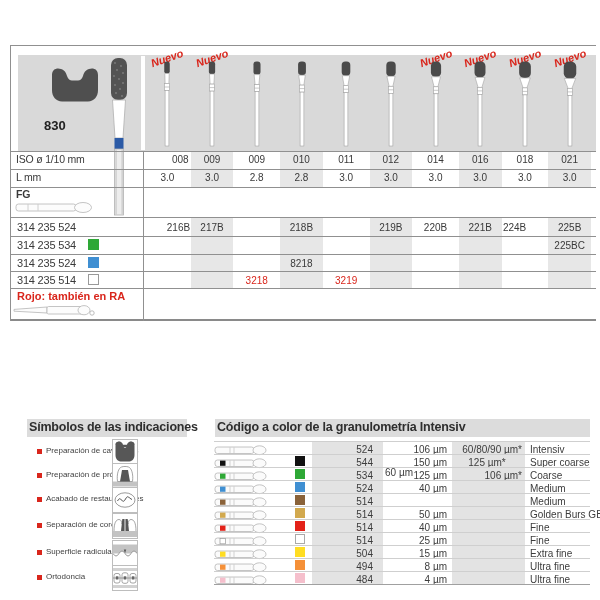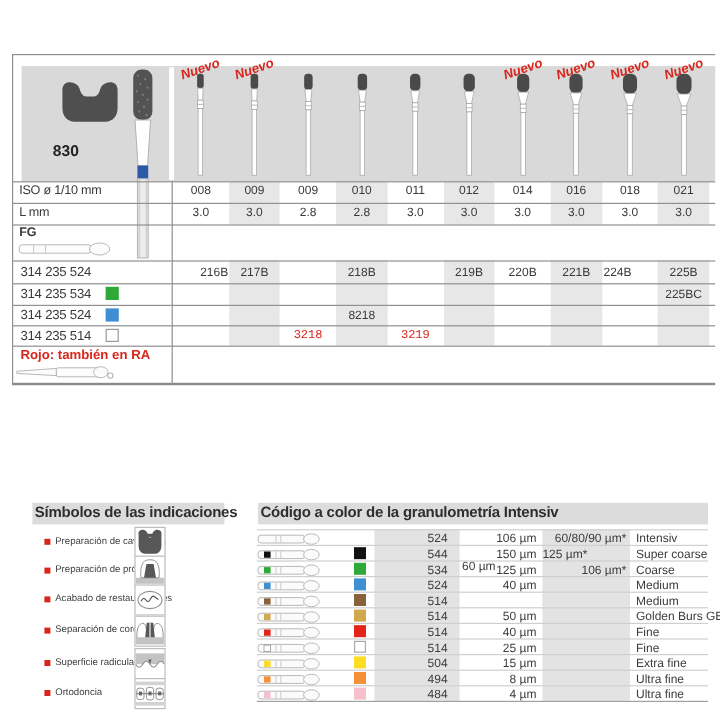--- a/index.html
+++ b/index.html
@@ -17,21 +17,21 @@
          font-size:11px;font-weight:bold;font-style:italic;transform:rotate(-19deg);}
   .swatch{position:absolute;width:11px;height:11px;}
   .titlehl{position:absolute;background:#dcdcdc;height:18px;}
   .paneltitle{font-size:12.5px;font-weight:bold;color:#2e2e2e;letter-spacing:-0.2px;}
   .item-label{font-size:8px;color:#3f3f3f;}
   .bullet{position:absolute;width:5px;height:5px;background:var(--red);}
   .iconbox{position:absolute;width:26px;height:26px;background:#fff;border:1px solid #bdbdbd;box-sizing:border-box;}
   .grit-line{position:absolute;height:1px;background:#cfcfcf;}
   .grit-cell{font-size:10px;color:#3c3c3c;}
   .ra-note{font-size:11px;font-weight:bold;color:var(--red);}
-  .redval{color:var(--red);font-family:Liberation Mono, monospace;}
+  .redval{color:var(--red);}
 </style>
 </head>
 <body>
 
 <div id="page">
 
   <div>
     <div class="strip"></div>
     <div class="stripgap"></div>
 
@@ -85,21 +85,21 @@
 
     <div id="grid-layer">
         <div class="nuevo" style="left:143.3px;top:52px">Nuevo</div>
         <svg width="18" height="88" viewBox="0 0 18 88" style="position:absolute;left:158.3px;top:60px">
     <rect x="6.25" y="1.5" width="5.50" height="12.00" rx="2.31" fill="#4a4a4a"></rect>
     <polygon points="6.8,13.5 11.2,13.5 10.9,23.5 7.1,23.5" fill="#fff" stroke="#a3a3a3" stroke-width="0.6"></polygon>
     <rect x="6.6" y="23.5" width="4.8" height="7" fill="#fff" stroke="#a3a3a3" stroke-width="0.6"></rect>
     <line x1="6.6" y1="27.0" x2="11.4" y2="27.0" stroke="#a3a3a3" stroke-width="0.6"></line>
     <rect x="7.1" y="30.5" width="3.8" height="55.5" fill="#fff" stroke="#a3a3a3" stroke-width="0.6"></rect>
         </svg>
-        <div class="t cellv" style="left:145.0px;top:154px;width:44.7px">008</div>
+        <div class="t cellv" style="left:158px;top:154px;width:44.7px">008</div>
         <div class="t cellv" style="left:145.0px;top:172px;width:44.7px">3.0</div>
         <div class="stripe" style="left:190.7px;top:151px;width:42.7px;height:36px"></div>
         <div class="stripe" style="left:190.7px;top:217px;width:42.7px;height:71px"></div>
         <div class="nuevo" style="left:188.1px;top:52px">Nuevo</div>
         <svg width="18" height="88" viewBox="0 0 18 88" style="position:absolute;left:203.1px;top:60px">
     <rect x="5.86" y="1.5" width="6.28" height="12.55" rx="2.64" fill="#4a4a4a"></rect>
     <polygon points="6.5,14.1 11.5,14.1 10.9,24.1 7.1,24.1" fill="#fff" stroke="#a3a3a3" stroke-width="0.6"></polygon>
     <rect x="6.6" y="24.1" width="4.8" height="7" fill="#fff" stroke="#a3a3a3" stroke-width="0.6"></rect>
     <line x1="6.6" y1="27.6" x2="11.4" y2="27.6" stroke="#a3a3a3" stroke-width="0.6"></line>
     <rect x="7.1" y="31.1" width="3.8" height="54.9" fill="#fff" stroke="#a3a3a3" stroke-width="0.6"></rect>
@@ -302,21 +302,21 @@
         <div style="position:absolute;left:214px;top:455px"><svg width="54" height="12" viewBox="0 0 54 12">
     <rect x="1" y="3" width="39" height="6.5" rx="2.5" fill="#fbfbfb" stroke="#b5b5b5" stroke-width="0.8"></rect>
     <ellipse cx="45.5" cy="6.2" rx="6.5" ry="4.4" fill="#fbfbfb" stroke="#b5b5b5" stroke-width="0.8"></ellipse>
     <line x1="16" y1="3.3" x2="16" y2="9.2" stroke="#c8c8c8" stroke-width="0.8"></line>
     <line x1="20" y1="3.3" x2="20" y2="9.2" stroke="#c8c8c8" stroke-width="0.8"></line>
     <rect x="6" y="3.6" width="5.5" height="5.2" fill="#111111"></rect>
           </svg></div>
         <div class="swatch" style="left:295px;top:456px;width:10px;height:10px;background:#111111;"></div>
         <div class="t grit-cell" style="left:315px;top:456.5px;width:58px;text-align:right">544</div>
         <div class="t grit-cell" style="left:385px;top:456.5px;width:62px;text-align:right">150 µm</div>
-        <div class="t grit-cell" style="left:452px;top:456.5px;width:70px;text-align:left">125 µm*</div>
+        <div class="t grit-cell" style="left:452px;top:456.5px;width:70px;text-align:center">125 µm*</div>
         <div class="t grit-cell" style="left:530px;top:456.5px">Super coarse</div>
         <div class="grit-line" style="left:214px;top:467px;width:376px"></div>
         <div style="position:absolute;left:214px;top:468px"><svg width="54" height="12" viewBox="0 0 54 12">
     <rect x="1" y="3" width="39" height="6.5" rx="2.5" fill="#fbfbfb" stroke="#b5b5b5" stroke-width="0.8"></rect>
     <ellipse cx="45.5" cy="6.2" rx="6.5" ry="4.4" fill="#fbfbfb" stroke="#b5b5b5" stroke-width="0.8"></ellipse>
     <line x1="16" y1="3.3" x2="16" y2="9.2" stroke="#c8c8c8" stroke-width="0.8"></line>
     <line x1="20" y1="3.3" x2="20" y2="9.2" stroke="#c8c8c8" stroke-width="0.8"></line>
     <rect x="6" y="3.6" width="5.5" height="5.2" fill="#2ea836"></rect>
           </svg></div>
         <div class="swatch" style="left:295px;top:469px;width:10px;height:10px;background:#2ea836;"></div>

